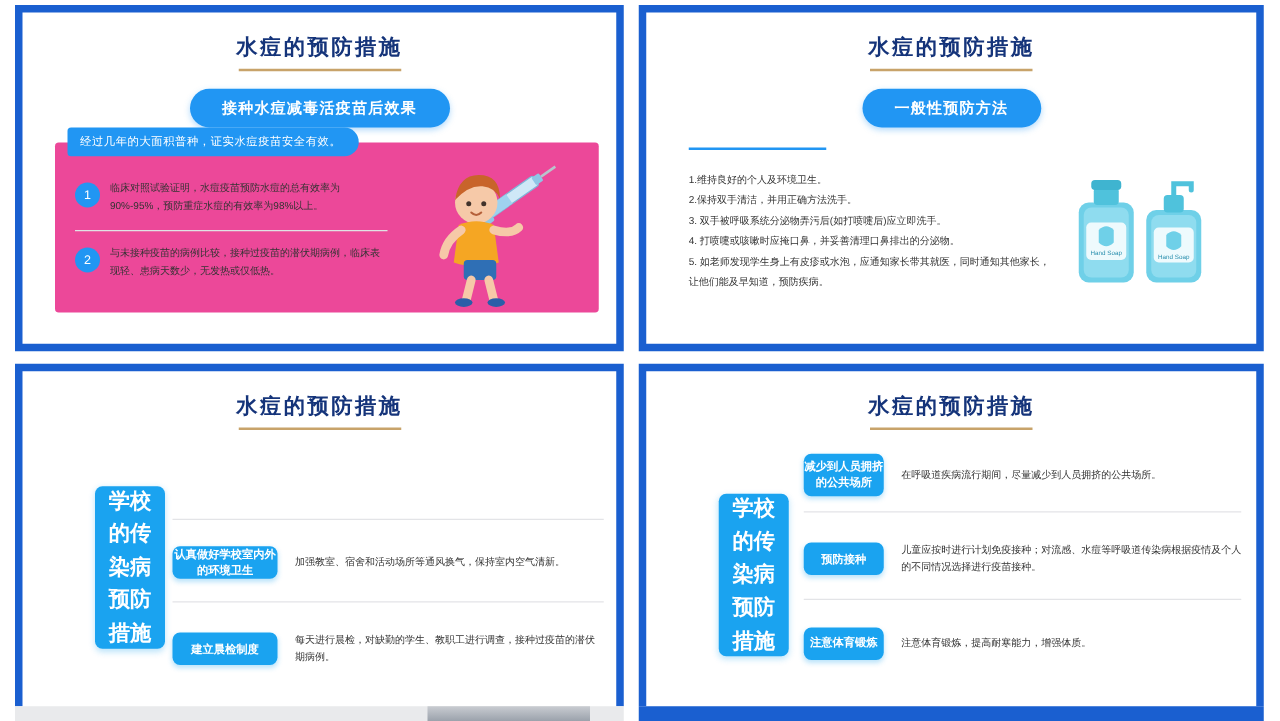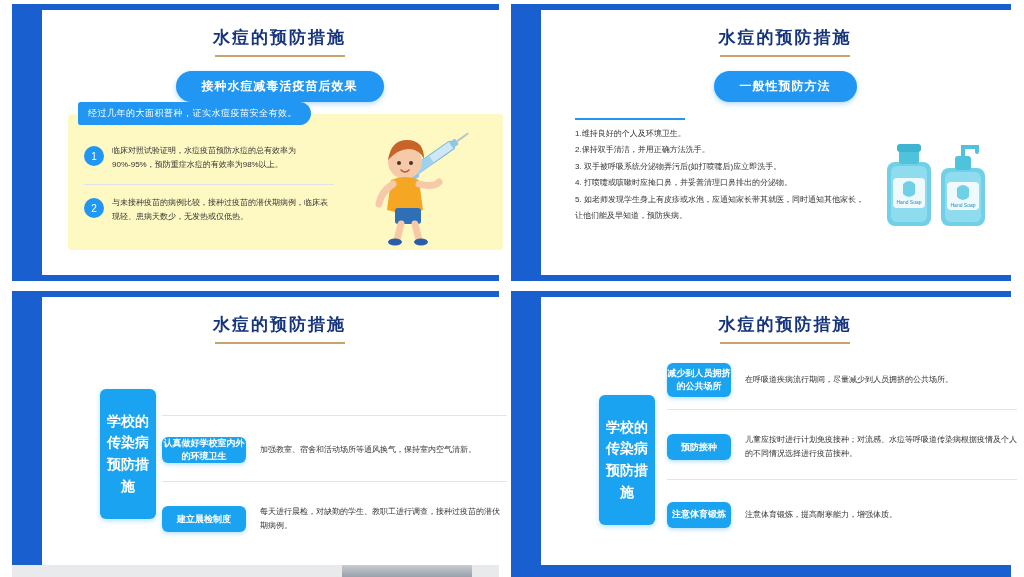--- a/index.html
+++ b/index.html
@@ -18,21 +18,20 @@
   .slide {
     position: absolute;
     background: #1a5fd0;
     padding: 6px;
   }
   .slide-inner {
     width: 100%; height: 100%;
     background: #ffffff;
     position: relative;
     overflow: hidden;
-    margin-left: 24px;
   }
   
   #slide-1 { left: 12px;  top: 4px;   width: 487px; height: 277px; }
   #slide-2 { left: 511px; top: 4px;   width: 500px; height: 277px; }
   #slide-3 { left: 12px;  top: 291px; width: 487px; height: 282px; }
   #slide-4 { left: 511px; top: 291px; width: 500px; height: 282px; }
 
   .slide-title {
     text-align: center;
     color: #15347a;
@@ -61,21 +60,21 @@
     padding: 7px 26px;
     width: fit-content;
     box-shadow: 0 2px 5px rgba(33,150,243,.35);
   }
 
   
   .s1-body {
     position: absolute;
     left: 26px; top: 104px;
     width: 435px; height: 136px;
-    background: #fef9c3;
+    background: #ec4899;
     border-radius: 3px;
   }
   .s1-banner {
     position: absolute;
     left: 10px; top: -12px;
     background: #2196f3;
     color: #fff;
     font-size: 9px;
     letter-spacing: .5px;
     border-radius: 3px 12px 12px 3px;
@@ -121,39 +120,39 @@
 
   
   .s2-rule {
     position: absolute;
     left: 34px; top: 108px;
     width: 110px; height: 2px;
     background: #2196f3;
   }
   .s2-list {
     position: absolute;
-    left: 34px; top: 116px;
+    left: 34px; top: 126px;
     width: 290px;
     font-size: 8px;
     line-height: 2.05;
     color: #333;
   }
   .s2-art {
     position: absolute;
     right: 30px; top: 118px;
     width: 120px; height: 110px;
   }
 
   
   .side-tab {
     position: absolute;
     background: #1aa3f0;
     color: #fff;
     border-radius: 6px;
-    font-size: 14px;
+    font-size: 17px;
     font-weight: bold;
     line-height: 1.55;
     display: flex; align-items: center; justify-content: center;
     text-align: center;
     padding: 6px;
     box-shadow: 0 2px 5px rgba(26,163,240,.3);
   }
   .row {
     position: absolute;
     display: flex;

